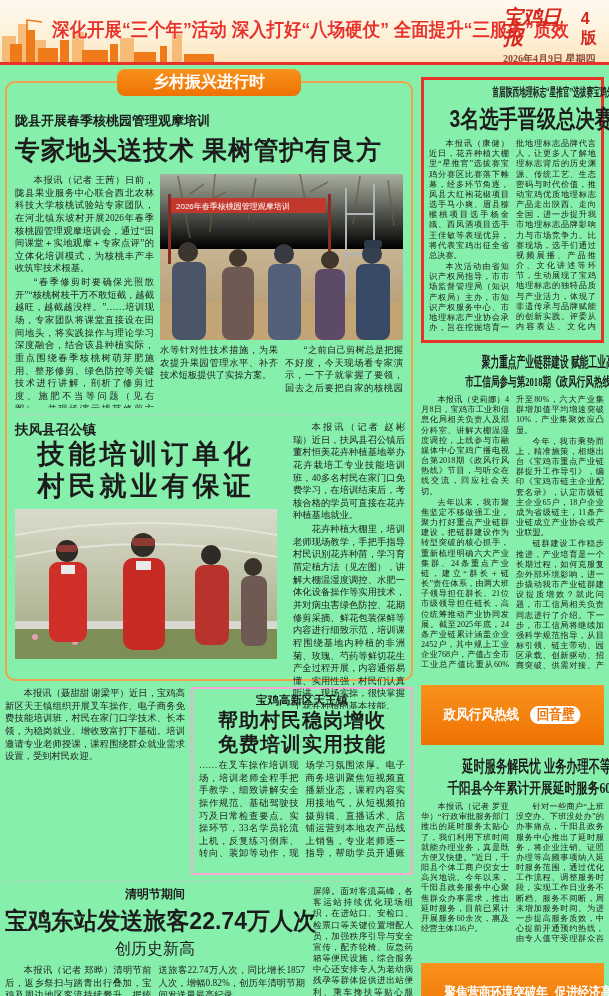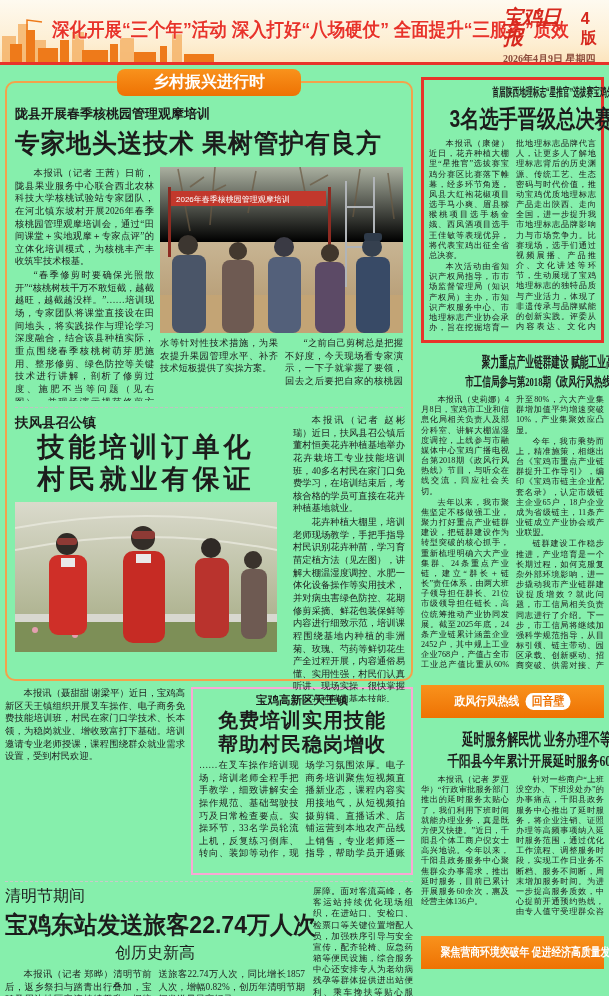--- a/index.html
+++ b/index.html
@@ -23,21 +23,21 @@
   .right-col{width:183px;flex:none;}
   p.body{font-size:9.3px;line-height:1.36;text-align:justify;text-indent:2em;margin:0 0 1px 0;}
   .right-col p.body{font-size:8.2px;line-height:1.24;}
   .cols2{columns:2;column-gap:7px;column-fill:auto;overflow:hidden;}
   .clip{overflow:hidden;}
   .dashed{border-top:1px dashed #c2c2c2;margin:6px 0;}
   
   .rural-box{border:2px solid #f3a24b;border-radius:10px;margin-top:12px;padding:0 8px 6px;position:relative;height:600px;box-sizing:border-box;}
   .tab{position:absolute;top:-14px;left:50%;transform:translateX(-50%);background:linear-gradient(180deg,#f9921c,#ee7203);
        color:#fff;font-family:"Liberation Sans",sans-serif;font-weight:900;font-size:16px;padding:3px 36px;border-radius:8px;white-space:nowrap;}
-  .a1-kicker{font-size:13px;font-weight:700;margin-top:22px;}
+  .a1-kicker{font-size:13px;font-weight:700;margin-top:29px;}
   .a1-headline{font-family:"Liberation Sans",sans-serif;font-weight:900;font-size:26px;letter-spacing:1px;margin:3px 0 6px;
                white-space:nowrap;transform:scaleX(.95);transform-origin:0 50%;}
   .a1-body{display:flex;gap:6px;height:234px;}
   .a1-col1{width:139px;flex:none;height:234px;overflow:hidden;}
   .a1-side{width:243px;flex:none;display:flex;flex-direction:column;gap:4px;}
   .photo-frame{background:#ddd;flex:none;}
   .a1-sub{height:60px;}
   
   .a2{display:flex;gap:16px;margin-top:4px;}
   .a2-left{width:262px;flex:none;}
@@ -47,41 +47,41 @@
   
   .training-row{display:flex;gap:6px;margin-top:6px;}
   .t-lede{width:180px;flex:none;height:184px;overflow:hidden;}
   .t-box{width:222px;flex:none;border:2px solid #f9a8d4;box-sizing:border-box;height:188px;padding:4px 6px;}
   .t-kicker{font-size:11.5px;font-weight:700;text-align:center;}
   .t-h{font-family:"Liberation Sans",sans-serif;font-weight:900;font-size:20px;text-align:center;line-height:1.2;letter-spacing:1px;}
   .t-body{height:104px;margin-top:3px;}
   
   .station{margin-top:6px;border-top:1px dashed #c9c9c9;padding-top:4px;display:flex;gap:8px;}
   .st-left{width:300px;flex:none;}
-  .st-kicker{font-size:16px;font-weight:400;}
+  .st-kicker{font-size:12px;font-weight:700;text-align:center;}
   .st-h{font-family:"Liberation Sans",sans-serif;font-weight:900;font-size:24px;white-space:nowrap;transform:scaleX(.96);transform-origin:0 50%;margin:2px 0;}
   .st-sub{text-align:center;font-weight:400;font-size:16px;margin:1px 0 4px;}
   .st-body{height:54px;}
   .st-col3{width:100px;flex:none;height:118px;overflow:hidden;}
   .st-col3 p.body{font-size:8.6px;line-height:1.3;}
   
   .contest-box{border:3px solid #e8332a;margin-top:8px;padding:4px 5px;height:266px;box-sizing:border-box;}
   .c-kicker{font-weight:700;font-size:12px;text-align:center;white-space:nowrap;}
   .c-kicker span{display:inline-block;transform:scaleX(.56);}
   .c-h{font-family:"Liberation Sans",sans-serif;font-weight:900;font-size:24px;text-align:center;white-space:nowrap;margin:2px 0 4px;}
   .c-h span{display:inline-block;transform:scaleX(.8);}
   .c-body{height:196px;}
   .industry{margin-top:10px;}
   .i-h{font-family:"Liberation Sans",sans-serif;font-weight:900;font-size:15px;text-align:center;white-space:nowrap;}
   .i-h span{display:inline-block;transform:scaleX(.58);letter-spacing:0;}
   .i-sub{font-weight:700;font-size:13px;text-align:center;white-space:nowrap;margin:1px 0 4px;}
   .i-sub span{display:inline-block;transform:scaleX(.66);}
   .i-body{height:282px;}
-  .orange-bar{background:linear-gradient(180deg,#f9921c,#ee7203);color:#fff;font-family:Liberation Serif, serif;
-              font-weight:900;font-size:12px;text-align:center;padding:8px 0;margin-top:8px;white-space:nowrap;}
+  .orange-bar{background:linear-gradient(180deg,#f9921c,#ee7203);color:#fff;font-family:Liberation Mono, monospace;
+              font-weight:900;font-size:14px;text-align:center;padding:21px 0;margin-top:8px;white-space:nowrap;}
   .orange-bar .bar-inner{display:inline-block;transform:scaleX(.9);}
   .badge{background:#fff;color:#ee7203;border-radius:9px;padding:0 7px;margin-left:4px;display:inline-block;}
   .delay{margin-top:10px;}
   .d-h{font-family:"Liberation Sans",sans-serif;font-weight:900;font-size:17px;text-align:center;white-space:nowrap;}
   .d-h span{display:inline-block;transform:scaleX(.66);}
   .d-sub{font-weight:700;font-size:15px;text-align:center;white-space:nowrap;margin:1px 0 4px;}
   .d-sub span{display:inline-block;transform:scaleX(.78);}
   .d-body{height:152px;}
   .bottom-bar{margin-top:9px;}
   .bottom-bar .bar-inner{transform:scaleX(.82);}
@@ -238,22 +238,22 @@
           </div>
         </article>
       </section>
 
       <section class="training-row">
         <div class="t-lede clip">
           <p class="body">本报讯（聂甜甜 谢梁平）近日，宝鸡高新区天王镇组织开展叉车操作、电子商务免费技能培训班，村民在家门口学技术、长本领，为稳岗就业、增收致富打下基础。培训邀请专业老师授课，课程围绕群众就业需求设置，受到村民欢迎。</p>
         </div>
         <div class="t-box">
           <div class="t-kicker">宝鸡高新区天王镇</div>
+          <div class="t-h">帮助村民稳岗增收</div>
           <div class="t-h">免费培训实用技能</div>
-          <div class="t-h">帮助村民稳岗增收</div>
           <div class="t-body cols2 clip">
             <p class="body" style="text-indent:0">……在叉车操作培训现场，培训老师全程手把手教学，细致讲解安全操作规范、基础驾驶技巧及日常检查要点。实操环节，33名学员轮流上机，反复练习倒库、转向、装卸等动作，现场学习氛围浓厚。电子商务培训聚焦短视频直播新业态，课程内容实用接地气，从短视频拍摄剪辑、直播话术、店铺运营到本地农产品线上销售，专业老师逐一指导，帮助学员开通账号、打造爆款、对接渠道，助力学员实现“指尖创业”。</p>
 
           </div>
         </div>
       </section>
 
       <section class="station">
         <div class="st-left">
           <div class="st-kicker">清明节期间</div>

